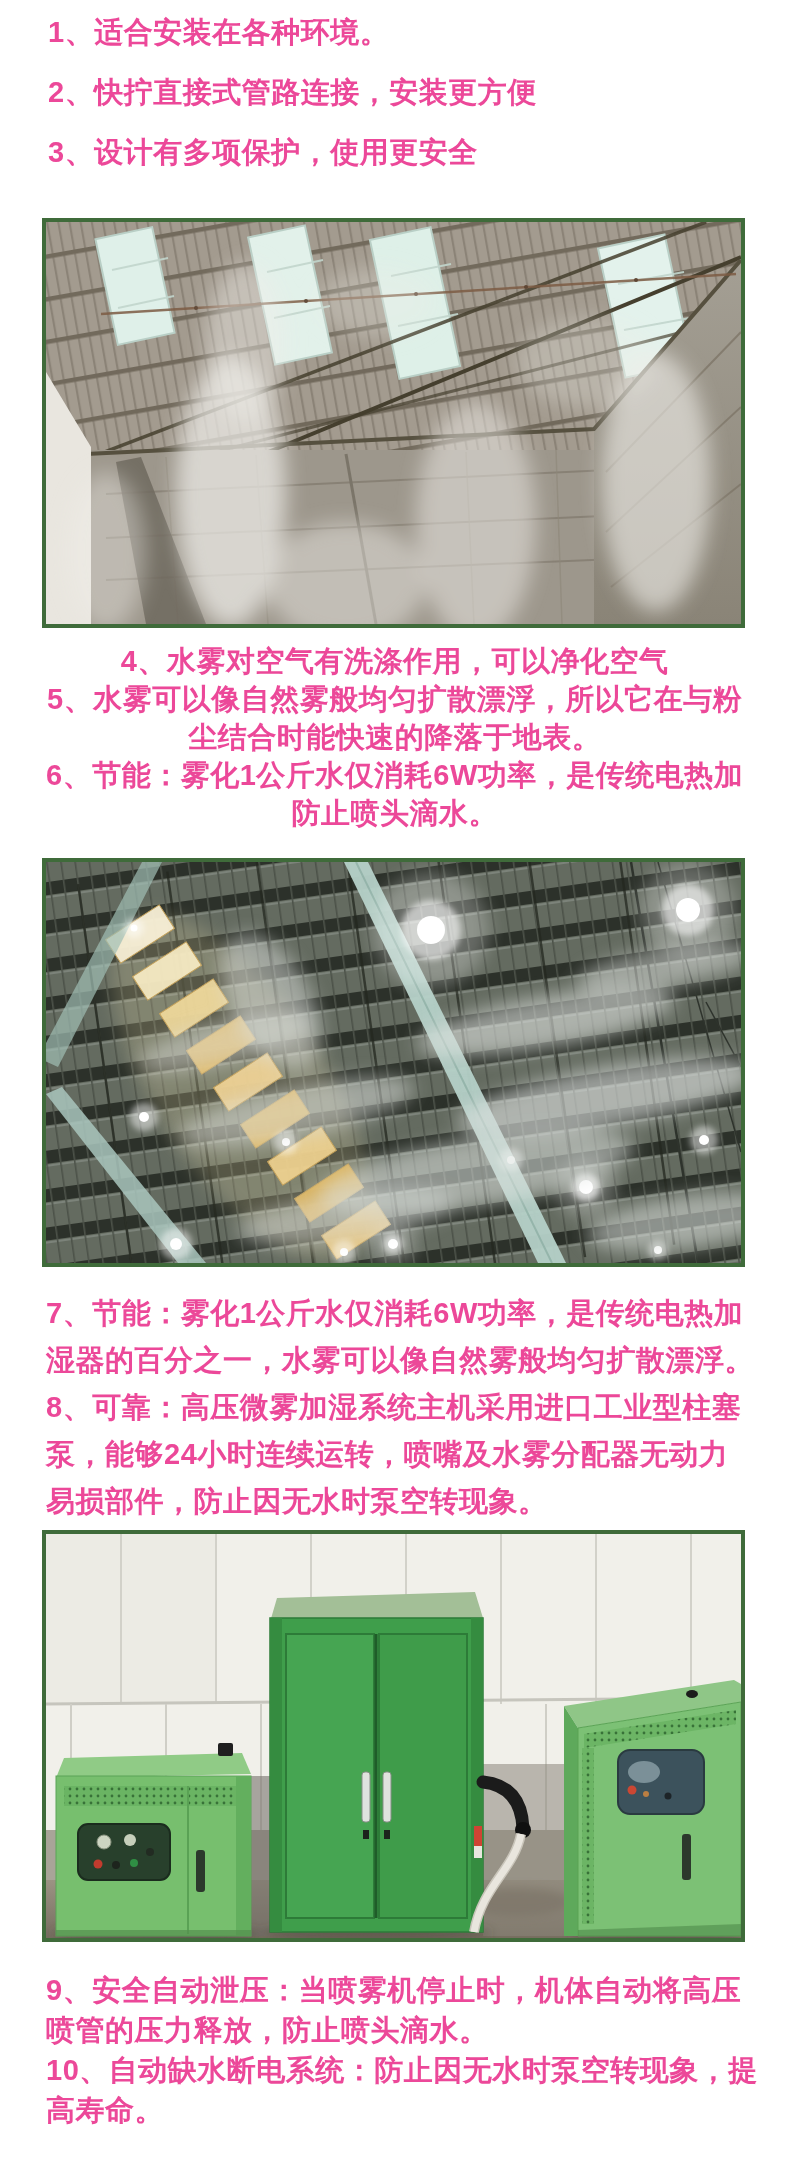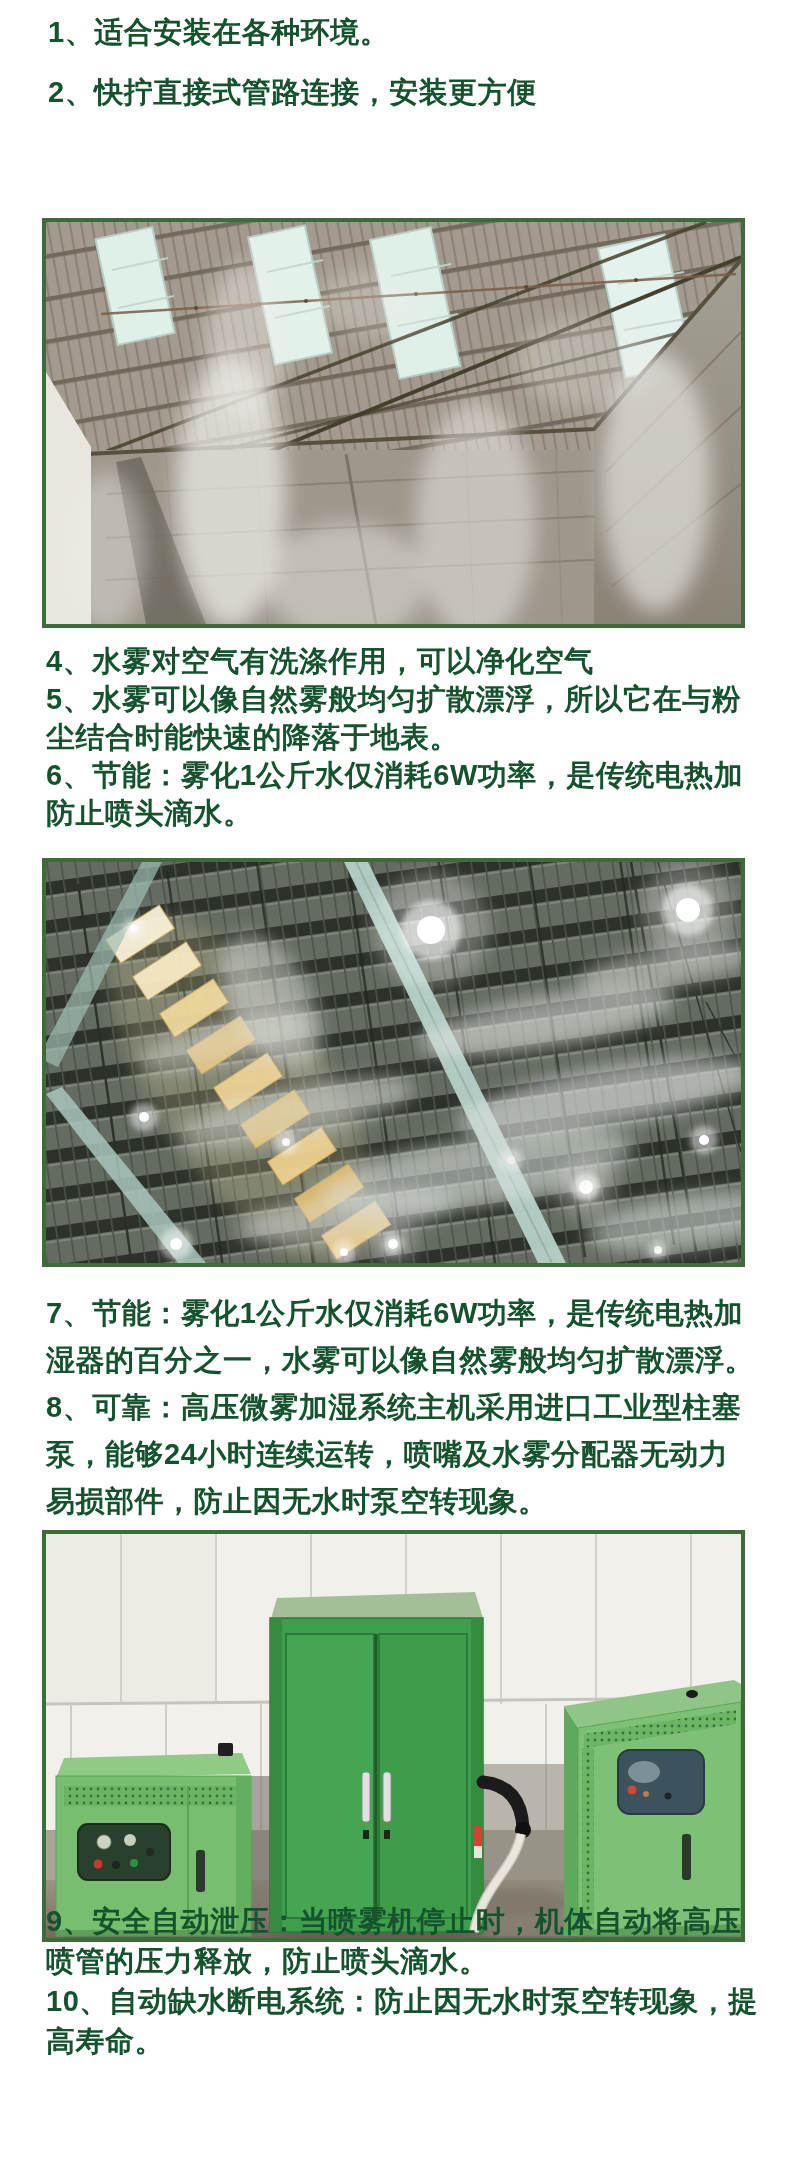--- a/index.html
+++ b/index.html
@@ -1,47 +1,48 @@
 <!DOCTYPE html>
 <html><head>
 <meta charset="utf-8">
 <style>
   html,body { margin:0; padding:0; }
   body {
     width:790px; height:2164px; position:relative; background:#ffffff;
     font-family:"Liberation Sans","DejaVu Sans",sans-serif; overflow:hidden;
   }
-  .features { position:absolute; color:#14532d; font-weight:bold; font-size:29px; }
+  .features { position:absolute; color:#ec4899; font-weight:bold; font-size:29px; }
   .features .tline { white-space:nowrap; letter-spacing:0.5px; }
   #fb1 { top:16px;  left:48px; }
   #fb1 .tline { line-height:32px; margin-bottom:28px; }
-  #fb2 { top:642px; left:46px; }
+  #fb2 { top:642px; left:46px;text-align:center; }
   #fb2 .tline { line-height:38px; }
   #fb3 { top:1290px; left:46px; }
   #fb3 .tline { line-height:47px; }
-  #fb4 { top:1901px; left:46px; }
+  #fb4 { top:1970px; left:46px; }
   #fb4 .tline { line-height:40px; }
   .photo {
     position:absolute; left:42px; margin:0; padding:0;
     border:4px solid #3f6b3a; background:#9a9488; overflow:hidden;
     width:695px; line-height:0;
   }
   #photo1 { top:218px;  height:402px; }
   #photo2 { top:858px;  height:401px; }
   #photo3 { top:1530px; height:404px; }
   .photo svg { display:block; }
 </style>
 </head>
 <body>
 
 <div>
 
   <section class="features" id="fb1">
       <div class="tline">1、适合安装在各种环境。</div>
       <div class="tline">2、快拧直接式管路连接，安装更方便</div>
+      <div class="tline">3、设计有多项保护，使用更安全</div>
     </section>
 
   <figure class="photo" id="photo1" aria-label="厂房屋顶下喷雾降尘水雾实拍" style="border-color: rgb(63, 107, 58);">
     <svg width="695" height="402" viewBox="0 0 695 402">
       <defs>
         <filter id="p1b" x="-60%" y="-60%" width="220%" height="220%">
             <feGaussianBlur stdDeviation="10"></feGaussianBlur>
           </filter>
         <filter id="p1b2" x="-60%" y="-60%" width="220%" height="220%">
             <feGaussianBlur stdDeviation="4"></feGaussianBlur>

